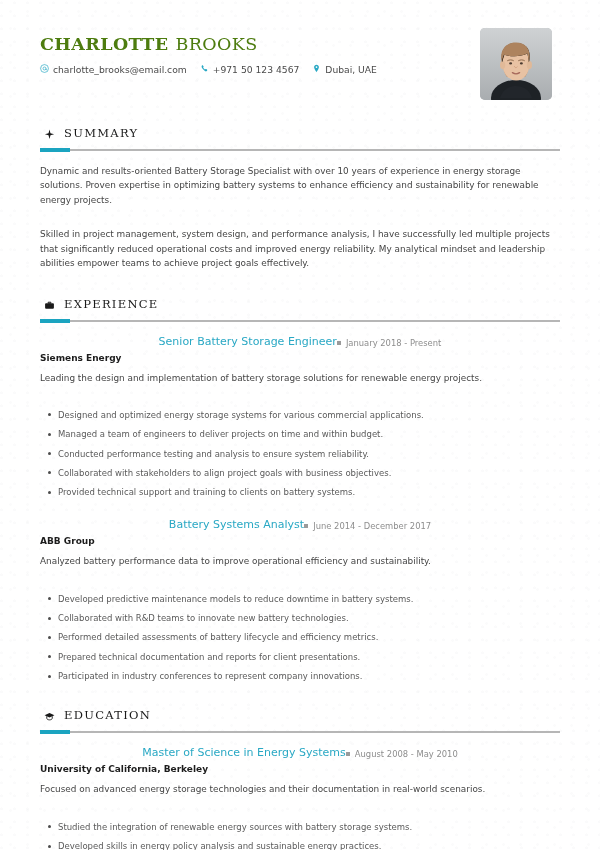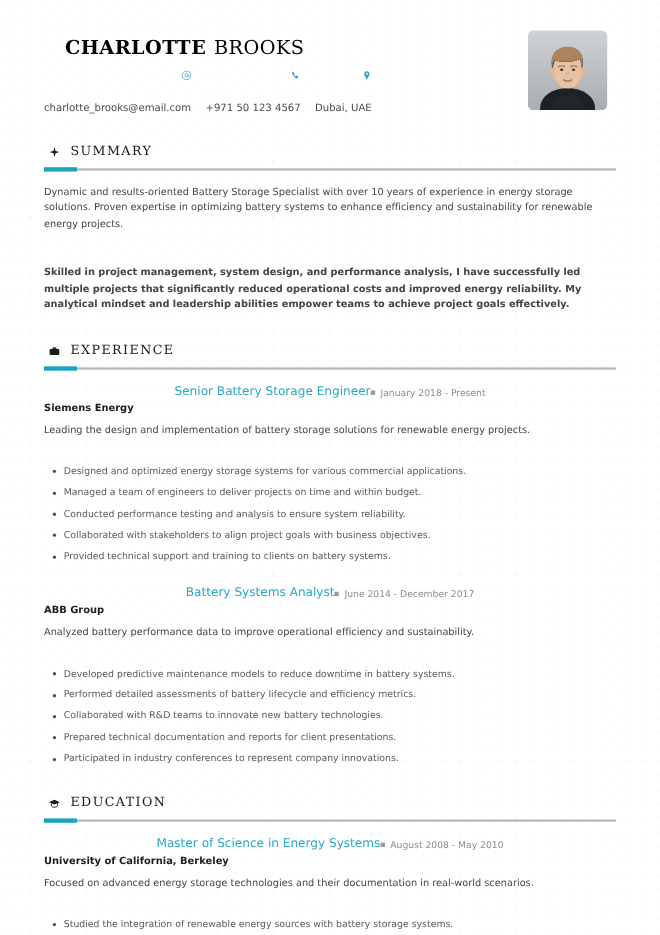--- a/index.html
+++ b/index.html
@@ -29,44 +29,43 @@
   .page { position: relative; padding: 28px 40px 0 40px; z-index: 2; }
 
   
   .header { display: flex; align-items: flex-start; justify-content: space-between; }
   .header-left { padding-top: 6px; flex: 1; }
 
   .name {
     font-family: "DejaVu Serif", serif;
     font-size: 17.5px;
     letter-spacing: .4px;
-    color: #000000;
+    color: #4d7c0f;
     white-space: nowrap;
-    margin-left: 19px;
   }
   .name .first { font-weight: 700; }
   .name .last { font-weight: 400; margin-left: 7px; }
 
   .job-title {
     color: #29a8c4;
     font-size: 11.5px;
     margin-top: 9px;
     letter-spacing: .1px;
   }
 
   .contact-row {
     display: flex;
     align-items: center;
     gap: 13px;
     margin-top: 10px;
     font-size: 9.2px;
     color: #4a4a4a;
     flex-wrap: nowrap;
   }
-  .contact-item { display: flex; align-items: flex-end; gap: 20px; white-space: nowrap; flex-direction: column; }
+  .contact-item { display: flex; align-items: flex-start; gap: 4px; white-space: nowrap; }
   .c-icon { color: #29a8c4; display: inline-flex; align-items: center; }
 
   .photo {
     width: 72px; height: 72px;
     border-radius: 5px;
     overflow: hidden;
     flex: 0 0 auto;
     margin-right: 8px;
     background: #b9bcbe;
   }
@@ -97,21 +96,21 @@
     content: "";
     position: absolute;
     left: 0; top: -1px;
     width: 30px; height: 4px;
     background: #1ba4c0;
   }
 
   .section-body { margin-top: 13px; }
 
   .para { font-size: 8.9px; line-height: 1.62; color: #454545; }
-  .para + .para { margin-top: 30px; font-weight: bold; }
+  .para + .para { margin-top: 20px; }
 
   
   .entry { margin-top: 20px; }
   .entry:first-child { margin-top: 0; }
   .entry-top { display: flex; align-items: baseline; justify-content: center; }
   .entry-role { color: #29a8c4; font-size: 11px; }
   .entry-date {
     font-size: 8.4px;
     color: #8d8d8d;
     display: flex;
@@ -265,22 +264,22 @@
           <div class="entry-role">Battery Systems Analyst</div>
           <div class="entry-date">
             <span class="date-marker"></span>
             <span>June 2014 - December 2017</span>
           </div>
         </div>
         <div class="entry-org">ABB Group</div>
         <div class="entry-summary">Analyzed battery performance data to improve operational efficiency and sustainability.</div>
         <ul class="bullets">
           <li>Developed predictive maintenance models to reduce downtime in battery systems.</li>
+          <li>Collaborated with R&amp;D teams to innovate new battery technologies.</li>
           <li>Performed detailed assessments of battery lifecycle and efficiency metrics.</li>
-          <li>Collaborated with R&amp;D teams to innovate new battery technologies.</li>
           <li>Prepared technical documentation and reports for client presentations.</li>
           <li>Participated in industry conferences to represent company innovations.</li>
         </ul>
       </div>
 
     </div>
   </div>
 
   <div class="section">
     <div class="section-head">

